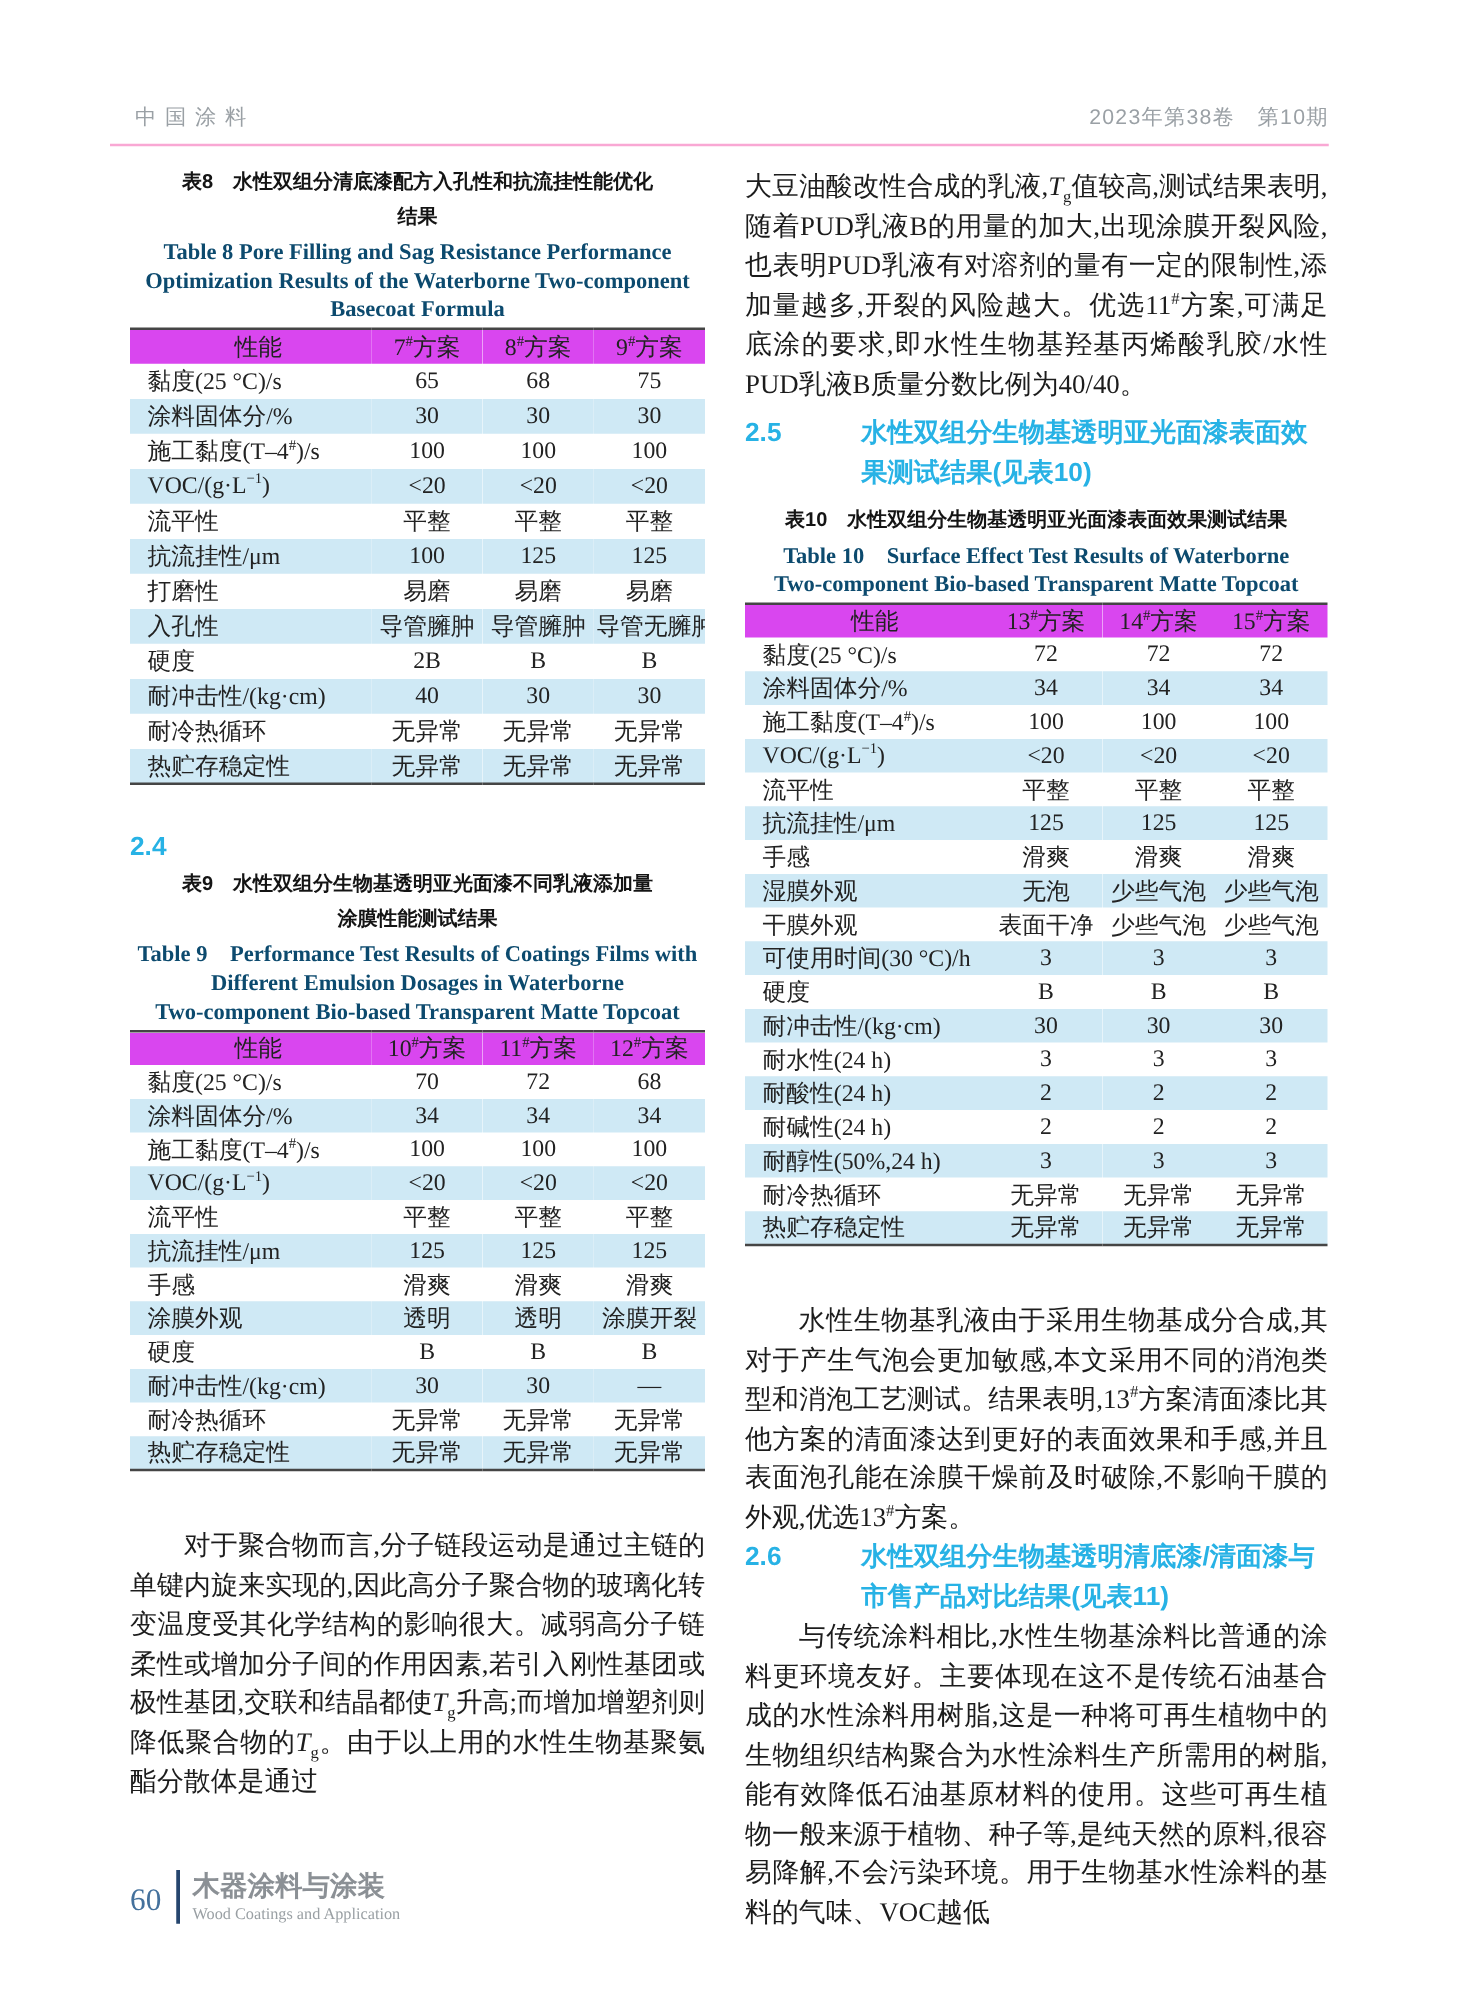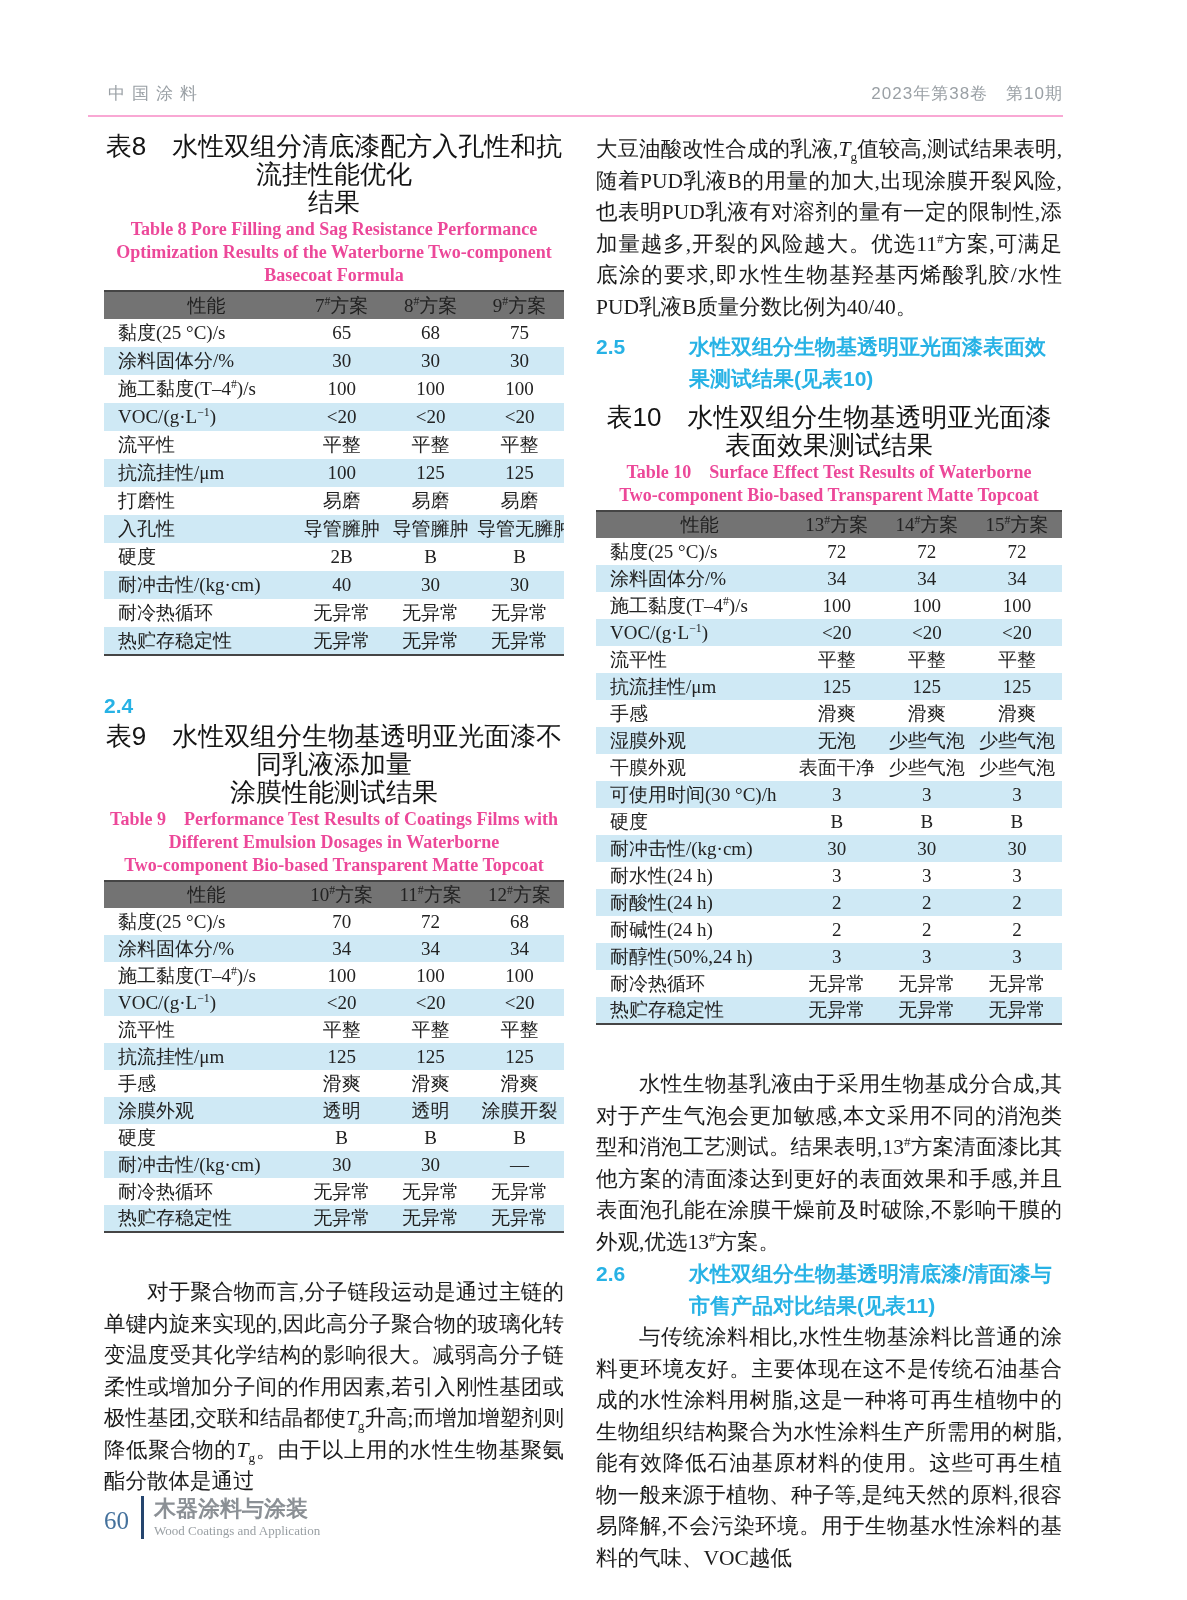--- a/index.html
+++ b/index.html
@@ -25,46 +25,46 @@
   .issue-info   { letter-spacing:1px; }
 
   
   .col { position:absolute; width:460px; }
   .col-left  { left:104px; top:132px; }
   .col-right { left:596px; top:134px; width:466px; }
 
   
   .cap-cn {
     font-family:"Liberation Sans", sans-serif;
-    font-weight:400; font-size:26px; line-height:28px;
+    font-weight:700; font-size:16px; line-height:28px;
     text-align:center; white-space:pre-line; color:#141414;
   }
   .cap-en {
     font-family:"Liberation Serif", serif;
     font-weight:700; font-size:18px; line-height:23px;
-    text-align:center; white-space:pre-line; color:#ec4899;
+    text-align:center; white-space:pre-line; color:#0c4a6e;
     margin-top:2px;
   }
 
   
   table.data-table {
     width:100%; border-collapse:collapse; table-layout:fixed;
     border-top:2px solid #454545; border-bottom:2px solid #454545;
     margin-top:3px;
     font-size:19px; color:#222;
   }
   table.data-table th, table.data-table td {
     height:28px; padding:0 2px; text-align:center;
     font-weight:normal; vertical-align:middle;
     overflow:hidden; white-space:nowrap;
   }
   table.data-table td.lbl, table.data-table th.lbl { text-align:left; padding-left:14px; }
   table.data-table th.lbl { text-align:center; }
   table.data-table col.c-lbl { width:42%; }
-  table.data-table thead tr { background:#737373; }
+  table.data-table thead tr { background:#d946ef; }
   table.data-table tbody tr:nth-child(even) { background:#cfe9f5; }
   table.tight th, table.tight td { height:27px; }
   sup { font-size:0.62em; vertical-align:super; line-height:0; }
   sub { font-size:0.62em; vertical-align:sub;   line-height:0; }
 
   
   .section {
     display:flex;
     font-family:"Liberation Sans", sans-serif;
     font-weight:700; font-size:21px; line-height:32px;

